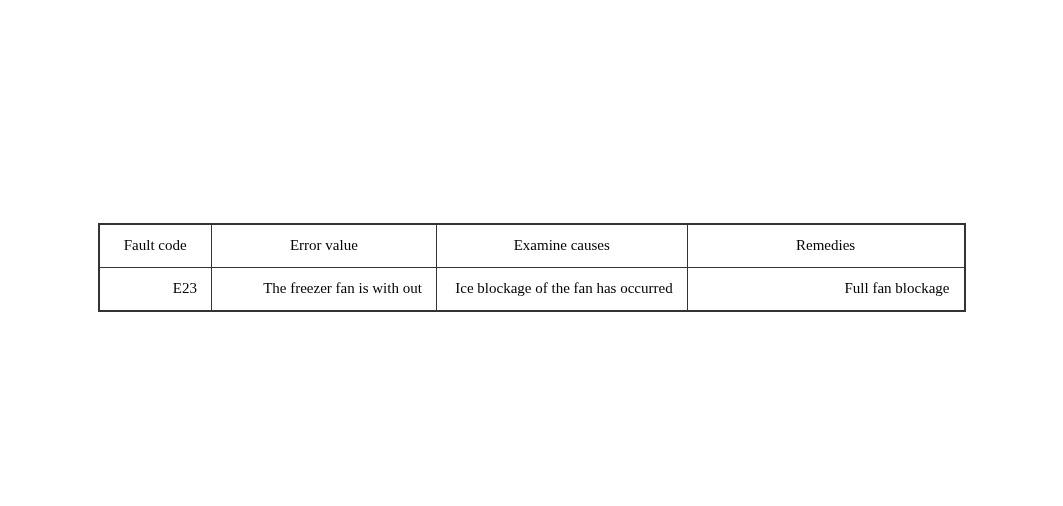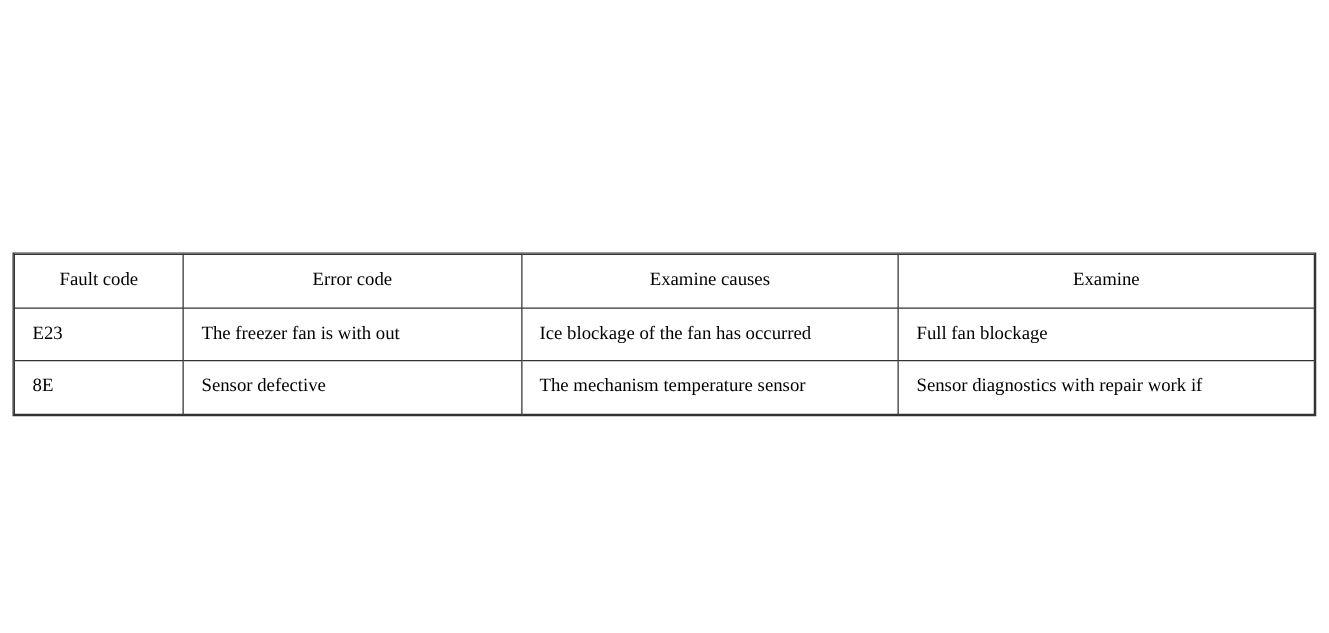--- a/index.html
+++ b/index.html
@@ -14,21 +14,21 @@
       font-size: 15px;
       display: flex;
       justify-content: center;
       align-items: center;
       width: 1063px;
       min-height: 506px;
       padding: 10px;
     }
 
     .table-container {
-      width: 1043px;
+      width: 868px;
       border: 1.5px solid #333;
       margin-top: 29px;
     }
 
     table {
       width: 100%;
       border-collapse: collapse;
     }
 
     th, td {
@@ -40,20 +40,21 @@
 
     thead th {
       font-weight: normal;
       font-size: 15px;
       background: #fff;
     }
 
     tbody td {
       font-size: 15px;
       background: #fff;
+      text-align: right;
     }
 
     col.col1 { width: 13%; }
     col.col2 { width: 26%; }
     col.col3 { width: 29%; }
     col.col4 { width: 32%; }
   </style>
 </head>
 <body>
 
@@ -61,33 +62,27 @@
   <table>
     <colgroup>
       <col class="col1">
       <col class="col2">
       <col class="col3">
       <col class="col4">
     </colgroup>
     <thead>
       <tr>
         <th>Fault code</th>
-        <th>Error code</th>
+        <th>Error value</th>
         <th>Examine causes</th>
-        <th>Examine</th>
+        <th>Remedies</th>
       </tr>
     </thead>
     <tbody>
       <tr>
         <td>E23</td>
         <td>The freezer fan is with out</td>
         <td>Ice blockage of the fan has occurred</td>
         <td>Full fan blockage</td>
       </tr>
-      <tr>
-        <td>8E</td>
-        <td>Sensor defective</td>
-        <td>The mechanism temperature sensor</td>
-        <td>Sensor diagnostics with repair work if</td>
-      </tr>
     </tbody>
   </table>
 </div>
 
 </body></html>

